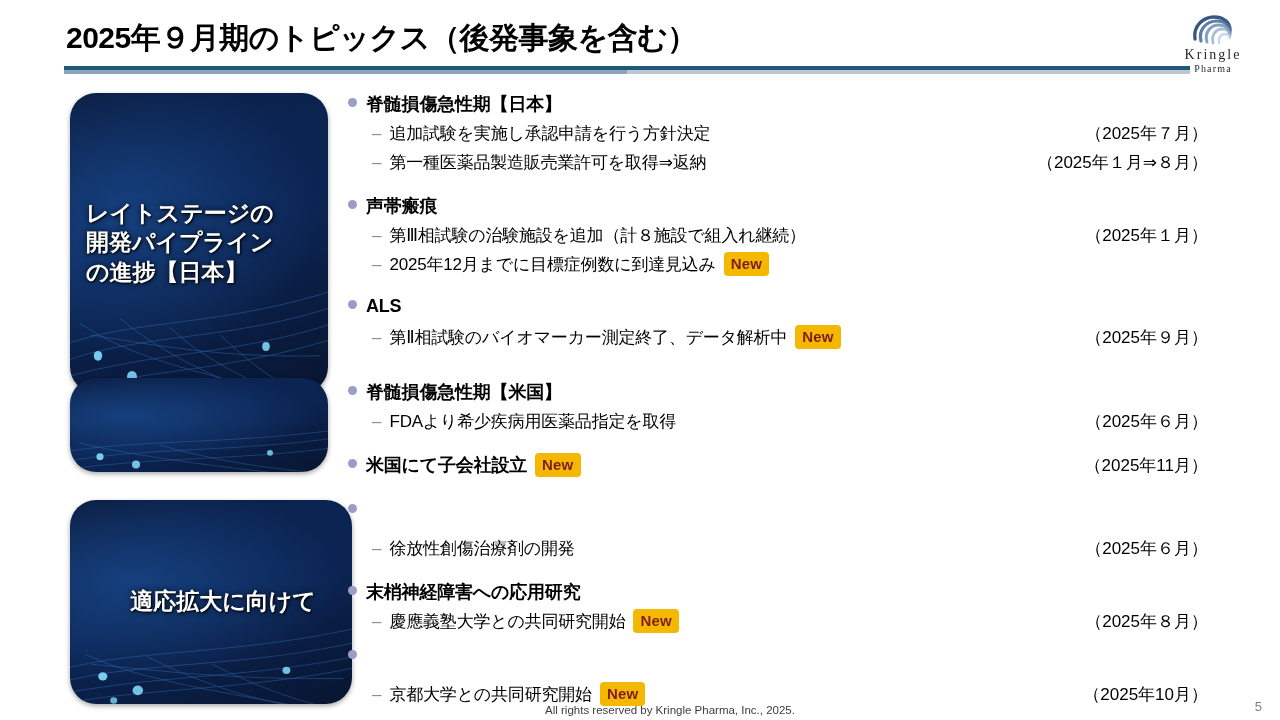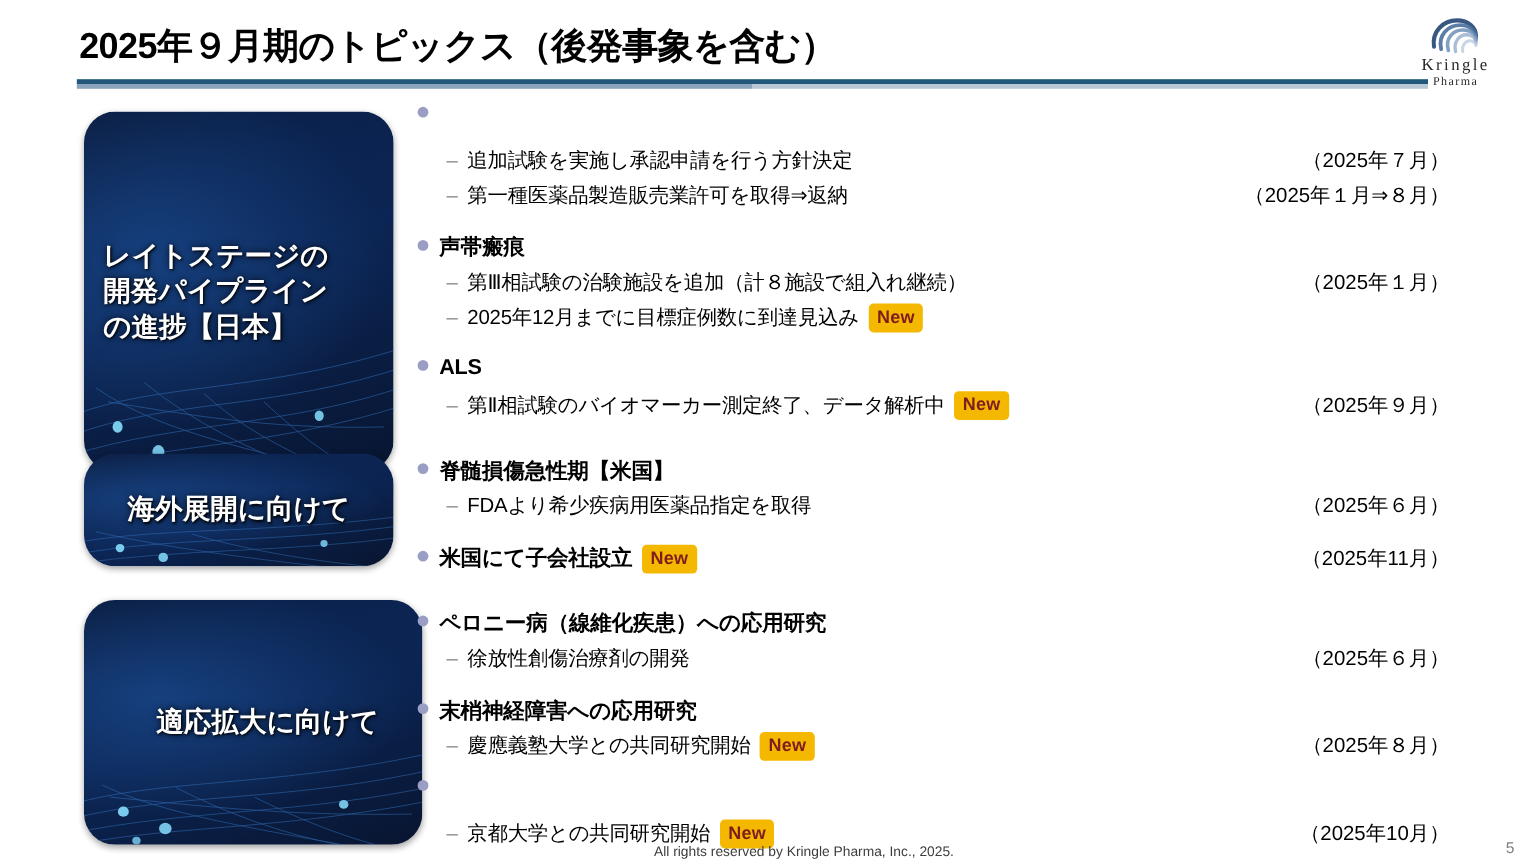--- a/index.html
+++ b/index.html
@@ -277,21 +277,20 @@
       <path d="M-10 58 C80 44, 170 48, 270 34"></path>
       <path d="M10 30 C60 42, 130 52, 200 60"></path>
       <path d="M90 32 C130 44, 180 54, 240 60"></path>
     </g>
     <g fill="#7fd4f5">
       <circle cx="30" cy="44" r="3.6" opacity="0.95"></circle>
       <circle cx="66" cy="52" r="4" opacity="0.9"></circle>
       <circle cx="200" cy="40" r="3" opacity="0.85"></circle>
     </g>
   </svg>
-  <div class="card-label centered">海外展開に向けて</div>
 </div>
 
 <div class="card" id="card-indication">
   <svg class="card-mesh" viewBox="0 0 258 126" preserveAspectRatio="none">
     <g stroke="#3f86d8" stroke-width="0.6" fill="none" opacity="0.55">
       <path d="M-10 92 C60 70, 150 78, 270 48"></path>
       <path d="M-10 104 C70 82, 160 90, 270 62"></path>
       <path d="M-10 116 C80 96, 170 100, 270 76"></path>
       <path d="M0 124 C70 110, 160 112, 268 88"></path>
       <path d="M14 76 C60 100, 130 112, 200 126"></path>
@@ -308,20 +307,21 @@
   </svg>
   <div class="card-label centered">適応拡大に向けて</div>
 </div>
 
 <div class="content" id="content-root">
     <div class="section">
       <div class="group">
         <div class="topic-row title-row">
           <div class="topic-main">
             <span class="bullet-dot"></span>
+            <span class="topic-title">脊髄損傷急性期【日本】</span>
           </div>
         </div>
         <div class="topic-row sub-row">
           <div class="topic-main">
             <span class="dash">–</span>
             <span class="sub-text">追加試験を実施し承認申請を行う方針決定</span>
           </div>
           <span class="date">（2025年７月）</span>
         </div>
         <div class="topic-row sub-row">
@@ -396,21 +396,20 @@
           </div>
           <span class="date">（2025年11月）</span>
         </div>
       </div>
     </div>
     <div class="section">
       <div class="group">
         <div class="topic-row title-row">
           <div class="topic-main">
             <span class="bullet-dot"></span>
-            <span class="topic-title">ペロニー病（線維化疾患）への応用研究</span>
           </div>
         </div>
         <div class="topic-row sub-row">
           <div class="topic-main">
             <span class="dash">–</span>
             <span class="sub-text">徐放性創傷治療剤の開発</span>
           </div>
           <span class="date">（2025年６月）</span>
         </div>
       </div>

